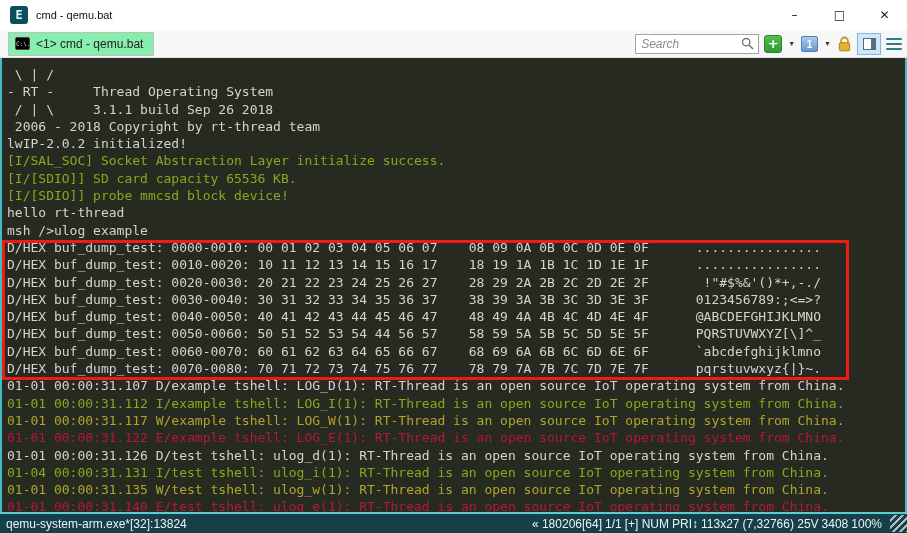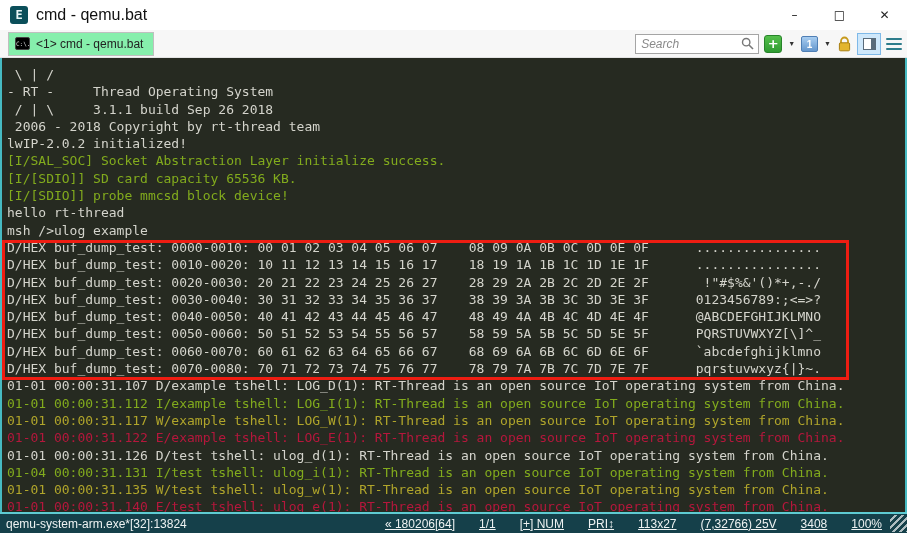--- a/index.html
+++ b/index.html
@@ -4,21 +4,21 @@
 <style>
   * { box-sizing: border-box; margin: 0; padding: 0; }
   html,body { width:907px; height:533px; overflow:hidden; background:#fff;
               font-family:"Liberation Sans", sans-serif; }
   .window { width:907px; height:533px; display:flex; flex-direction:column; position:relative; }
 
   
   .titlebar { height:30px; background:#ffffff; display:flex; align-items:center; flex:0 0 auto; }
   .app-icon { width:18px; height:18px; margin:0 8px 0 10px; background:#0b4f5a; border-radius:3px;
               color:#e8f6f7; font:bold 12px/18px "DejaVu Sans Mono",monospace; text-align:center; }
-  .title-text { font-size:16px; color:#111; }
+  .title-text { font-size:11px; color:#111; }
   .caption-btns { margin-left:auto; display:flex; height:30px; }
   .cap-btn { width:45px; height:30px; display:flex; align-items:center; justify-content:center;
              font-size:12px; color:#222; font-family:"DejaVu Sans",sans-serif; }
 
   
   .tabbar { height:28px; background:#f7f7f7; display:flex; align-items:center; flex:0 0 auto;
             border-bottom:1px solid #e3e3e3; }
   .tab { height:24px; margin-left:8px; padding:0 10px 0 6px; background:#86efac;
          border:1px solid #bfbfbf; display:flex; align-items:center; gap:6px; }
   .tab-icon { width:15px; height:13px; background:#000; border:1px solid #444; border-radius:2px;
@@ -53,21 +53,21 @@
   .tline.green  { color:#82ab1d; }
   .tline.yellow { color:#b0a52b; }
   .tline.red    { color:#b5173c; }
   .hex-highlight { position:absolute; left:0; top:182px; width:847px; height:140px;
                    border:3px solid #ee1d12; pointer-events:none; }
 
   
   .statusbar { height:21px; flex:0 0 auto; background:#15404a; border-top:2px solid #5ecbd2;
                display:flex; align-items:center; color:#eef2f2; font-size:12px; }
   .status-proc { padding-left:6px; white-space:nowrap; }
-  .status-right { margin-left:auto; display:flex; align-items:center; gap:24px; padding-right:6px;text-decoration:underline; }
+  .status-right { margin-left:auto; display:flex; align-items:center; gap:3px; padding-right:6px; }
   .status-cell { white-space:nowrap; }
   .grip { width:17px; height:17px; margin-left:2px;
           background:repeating-linear-gradient(135deg, transparent 0 3px,
                      rgba(255,255,255,.65) 3px 5px); }
 </style>
 </head>
 <body>
 
 <div class="window">
 
@@ -123,21 +123,21 @@
         <div class="tline green">[I/SAL_SOC] Socket Abstraction Layer initialize success.</div>
         <div class="tline green">[I/[SDIO]] SD card capacity 65536 KB.</div>
         <div class="tline green">[I/[SDIO]] probe mmcsd block device!</div>
         <div class="tline">hello rt-thread</div>
         <div class="tline">msh /&gt;ulog example</div>
         <div class="tline">D/HEX buf_dump_test: 0000-0010: 00 01 02 03 04 05 06 07    08 09 0A 0B 0C 0D 0E 0F      ................</div>
         <div class="tline">D/HEX buf_dump_test: 0010-0020: 10 11 12 13 14 15 16 17    18 19 1A 1B 1C 1D 1E 1F      ................</div>
         <div class="tline">D/HEX buf_dump_test: 0020-0030: 20 21 22 23 24 25 26 27    28 29 2A 2B 2C 2D 2E 2F       !"#$%&amp;'()*+,-./</div>
         <div class="tline">D/HEX buf_dump_test: 0030-0040: 30 31 32 33 34 35 36 37    38 39 3A 3B 3C 3D 3E 3F      0123456789:;&lt;=&gt;?</div>
         <div class="tline">D/HEX buf_dump_test: 0040-0050: 40 41 42 43 44 45 46 47    48 49 4A 4B 4C 4D 4E 4F      @ABCDEFGHIJKLMNO</div>
-        <div class="tline">D/HEX buf_dump_test: 0050-0060: 50 51 52 53 54 55 56 57    58 59 5A 5B 5C 5D 5E 5F      PQRSTUVWXYZ[\]^_</div>
+        <div class="tline">D/HEX buf_dump_test: 0050-0060: 50 51 52 53 54 44 56 57    58 59 5A 5B 5C 5D 5E 5F      PQRSTUVWXYZ[\]^_</div>
         <div class="tline">D/HEX buf_dump_test: 0060-0070: 60 61 62 63 64 65 66 67    68 69 6A 6B 6C 6D 6E 6F      `abcdefghijklmno</div>
         <div class="tline">D/HEX buf_dump_test: 0070-0080: 70 71 72 73 74 75 76 77    78 79 7A 7B 7C 7D 7E 7F      pqrstuvwxyz{|}~.</div>
         <div class="tline">01-01 00:00:31.107 D/example tshell: LOG_D(1): RT-Thread is an open source IoT operating system from China.</div>
         <div class="tline green">01-01 00:00:31.112 I/example tshell: LOG_I(1): RT-Thread is an open source IoT operating system from China.</div>
         <div class="tline yellow">01-01 00:00:31.117 W/example tshell: LOG_W(1): RT-Thread is an open source IoT operating system from China.</div>
         <div class="tline red">01-01 00:00:31.122 E/example tshell: LOG_E(1): RT-Thread is an open source IoT operating system from China.</div>
         <div class="tline">01-01 00:00:31.126 D/test tshell: ulog_d(1): RT-Thread is an open source IoT operating system from China.</div>
         <div class="tline green">01-04 00:00:31.131 I/test tshell: ulog_i(1): RT-Thread is an open source IoT operating system from China.</div>
         <div class="tline yellow">01-01 00:00:31.135 W/test tshell: ulog_w(1): RT-Thread is an open source IoT operating system from China.</div>
         <div class="tline red">01-01 00:00:31.140 E/test tshell: ulog_e(1): RT-Thread is an open source IoT operating system from China.</div>

